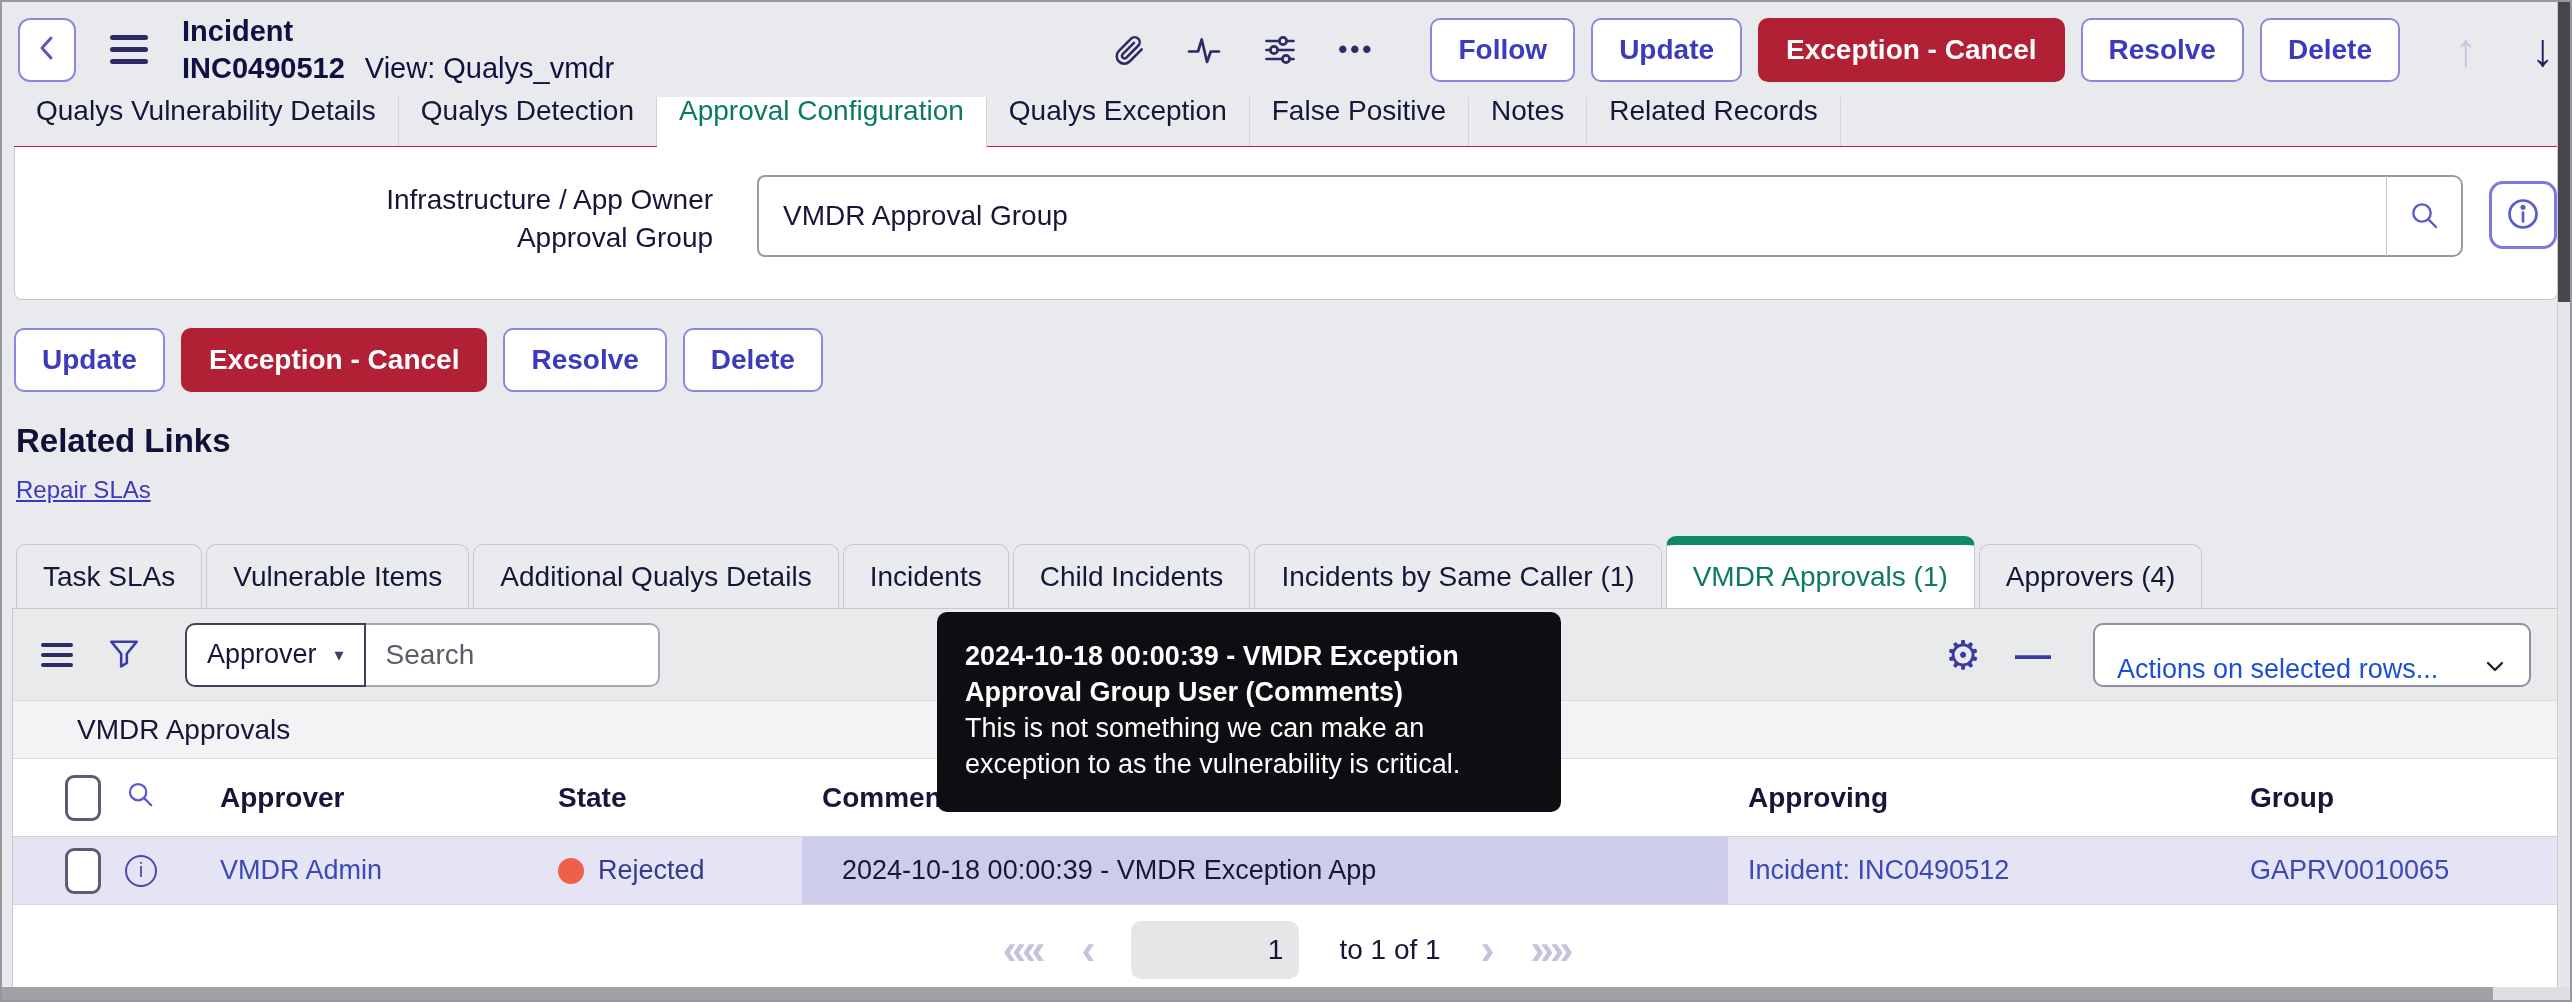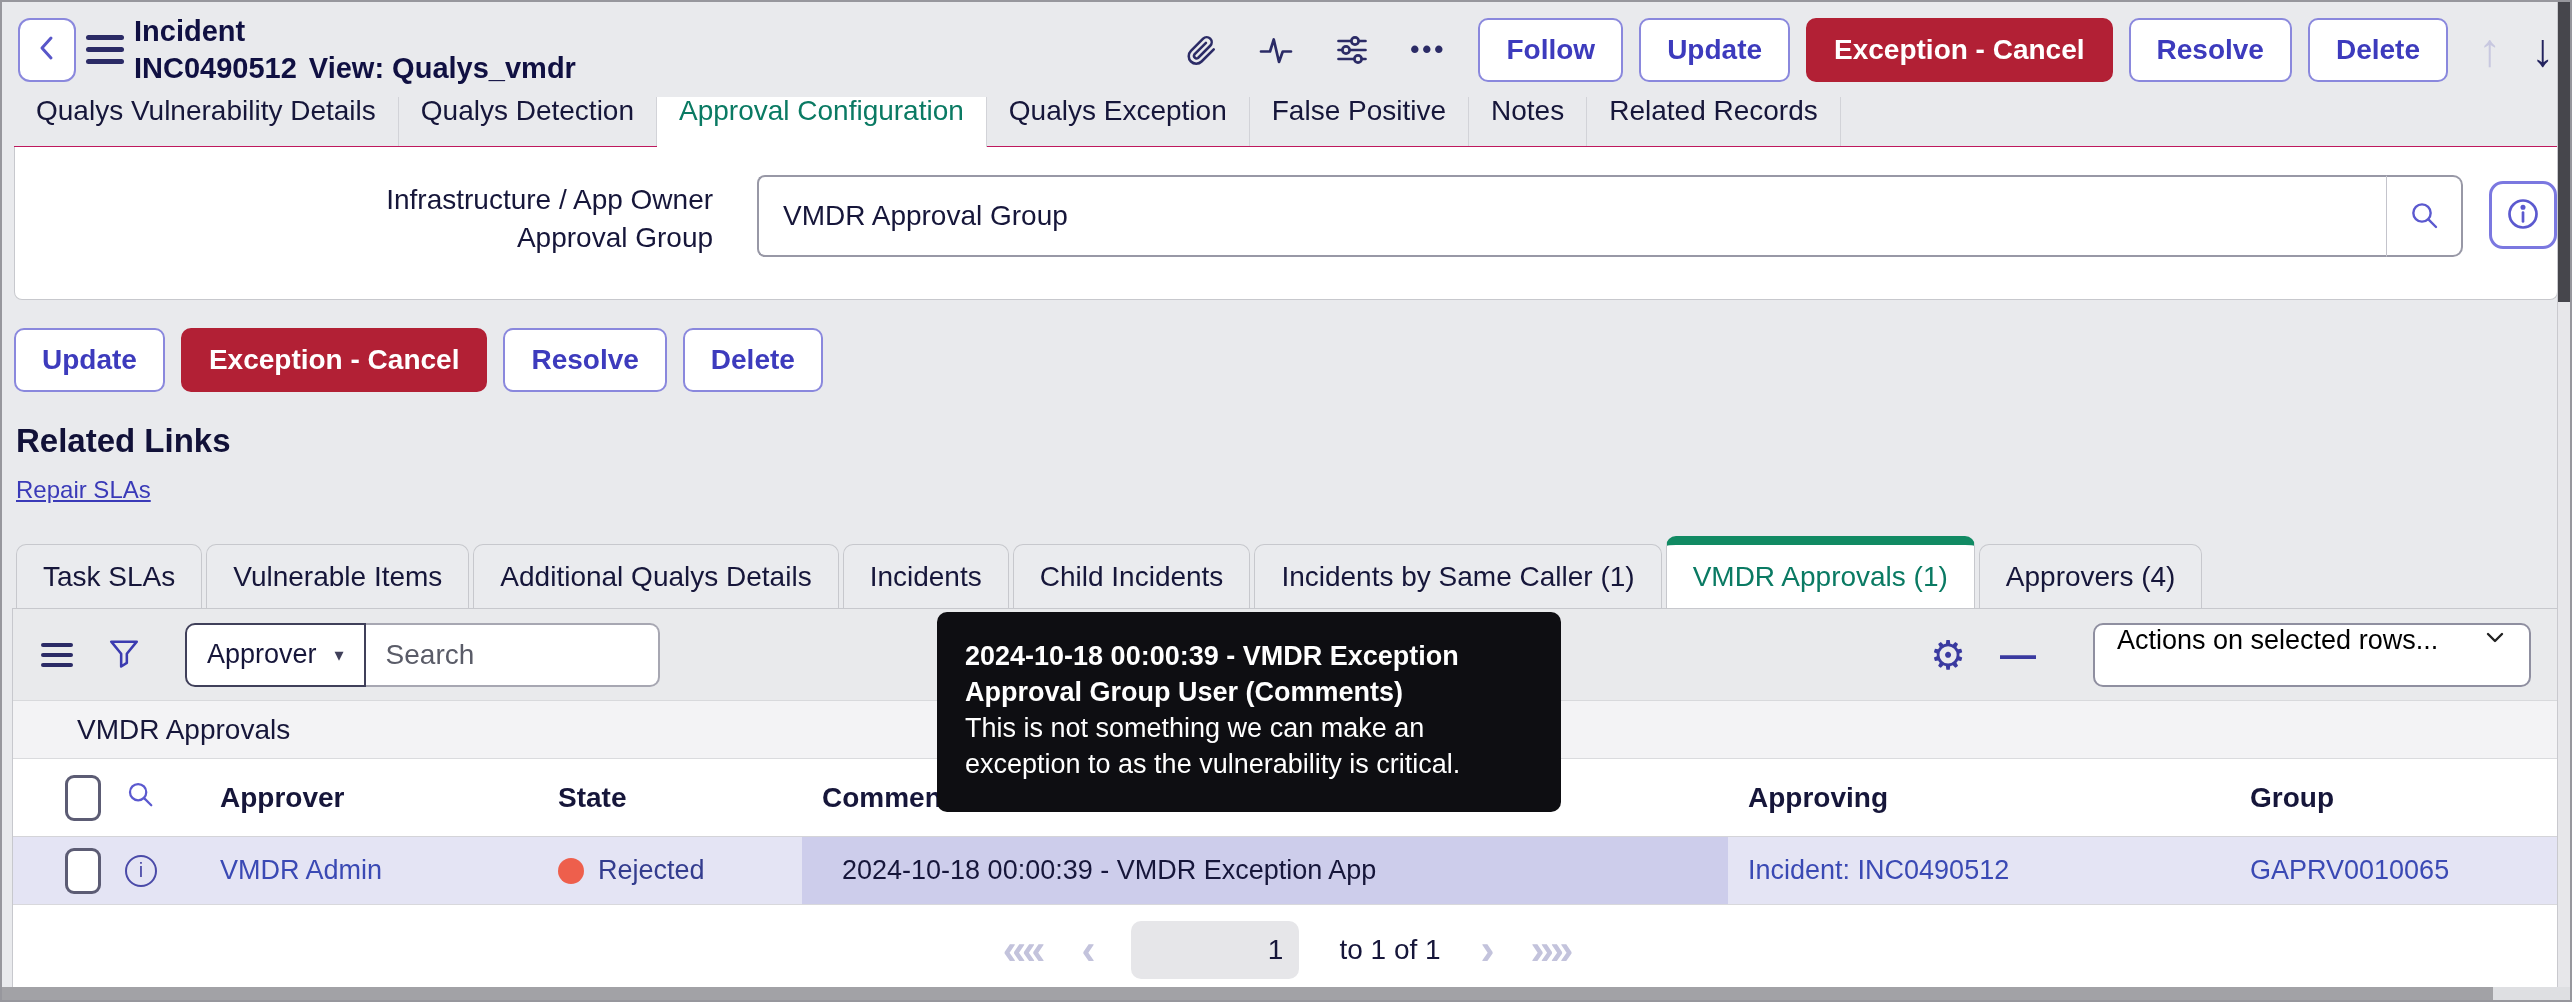--- a/index.html
+++ b/index.html
@@ -1,31 +1,31 @@
 <!DOCTYPE html>
 <html style="--accent: #3d3bbd; --accent-border: #8a88dd; --danger: #b22035; --tab-active: #0a7a63; --tab-bar: #118a63; --link: #3a49b4; --dot: #ee5f4c; --tooltip-bg: #0e0e12; --row-bg: #e4e4f4; --cell-bg: #cdcdeb; --dark: #16163a;"><head>
 <meta charset="utf-8">
 <style>
   * { box-sizing: border-box; }
   body { margin:0; background:#fff; font-family:"Liberation Sans","DejaVu Sans",sans-serif; }
   .app { position:relative; width:2572px; height:1002px; background:#e9eaed;
          border:2px solid #97979d; overflow:hidden; color:var(--dark,#16163a); }
 
   
-  .topbar { height:95px; display:flex; align-items:center; padding:0 16px; gap:4px; }
+  .topbar { height:95px; display:flex; align-items:center; padding:0 16px; gap:28px; }
   .back-btn { width:58px; height:64px; border-radius:12px; background:#fff;
               border:2px solid var(--accent-border,#8a88dd); color:#5856c9;
               display:flex; align-items:center; justify-content:center; flex:none; cursor:pointer; }
   .burger { width:38px; flex:none; margin-left:6px; cursor:pointer; }
   .burger i { display:block; height:5px; background:#2b2b66; border-radius:3px; margin:7px 0; }
   .title-block { line-height:1.25; margin-left:6px; white-space:nowrap; }
   .t1 { font-weight:700; font-size:29px; color:#101042; }
   .t2 { font-size:29px; color:#101042; }
   .t2 .num { font-weight:700; }
-  .t2 .view { font-weight:700; margin-left:12px; }
+  .t2 .view { font-weight:400; margin-left:20px; }
   .spacer { flex:1; }
   .hdr-icons { display:flex; align-items:center; gap:40px; margin-right:28px; color:#2b2b66; }
   .hdr-icons svg { display:block; }
   .more-dots { font-size:26px; letter-spacing:3px; color:#2b2b66; font-weight:700; }
   .btnrow { display:flex; gap:16px; align-items:center; }
   .btn { height:64px; padding:0 26px; border-radius:10px; font-size:28px; font-weight:700;
          background:#fff; border:2px solid var(--accent-border,#8a88dd);
          color:var(--accent,#3d3bbd); display:flex; align-items:center; white-space:nowrap; cursor:pointer;
          font-family:inherit; }
   .btn.danger { background:var(--danger,#b22035); border-color:var(--danger,#b22035); color:#fff; }
@@ -79,22 +79,22 @@
   .field-btn { border:2px solid #40405a; border-radius:10px 0 0 10px; background:#fff; display:flex;
                align-items:center; gap:18px; padding:0 20px; font-size:27px; color:#16163a; cursor:pointer;
                font-family:inherit; }
   .field-btn .caret { font-size:18px; color:#40405a; }
   .tb-search { width:294px; border:2px solid #a7a7b2; border-left:none; border-radius:0 10px 10px 0;
                font-size:28px; padding:0 20px; color:#16163a; background:#fff; font-family:inherit; outline:none; }
   .tb-search::placeholder { color:#5a5c68; opacity:1; }
   .gear { font-size:40px; color:#3a3aa0; line-height:1; cursor:pointer; }
   .minus { font-size:36px; font-weight:700; color:#3a3aa0; line-height:1; cursor:pointer; }
   .actions-select { width:438px; height:64px; background:#fff; border:2px solid #8f8fa0; border-radius:10px;
-                    display:flex; align-items:flex-start; justify-content:space-between; padding:0 22px;
-                    font-size:27px; color:#000000; margin-left:23px; cursor:pointer; font-family:inherit; }
+                    display:flex; align-items:flex-end; justify-content:space-between; padding:0 22px;
+                    font-size:27px; color:#1d4ed8; margin-left:8px; cursor:pointer; font-family:inherit; }
 
   .band { height:58px; background:#f3f3f5; display:flex; align-items:center; padding-left:64px;
           font-size:28px; border-bottom:1px solid #dadbde; color:#16163a; }
 
   .grid-cols { display:grid; grid-template-columns:60px 75px 338px 264px 926px 502px 1fr;
                align-items:center; padding-left:52px; }
   .thead { height:78px; font-weight:700; font-size:28px; background:#fff; border-bottom:1px solid #d4d4d8; }
   .th { padding-left:20px; }
   .checkbox { width:36px; height:46px; border:3px solid #5c5c74; border-radius:9px; background:#fff; cursor:pointer; }
   .trow { height:68px; background:var(--row-bg,#e4e4f4); font-size:27px; border-bottom:1px solid #d8d8dc; }

